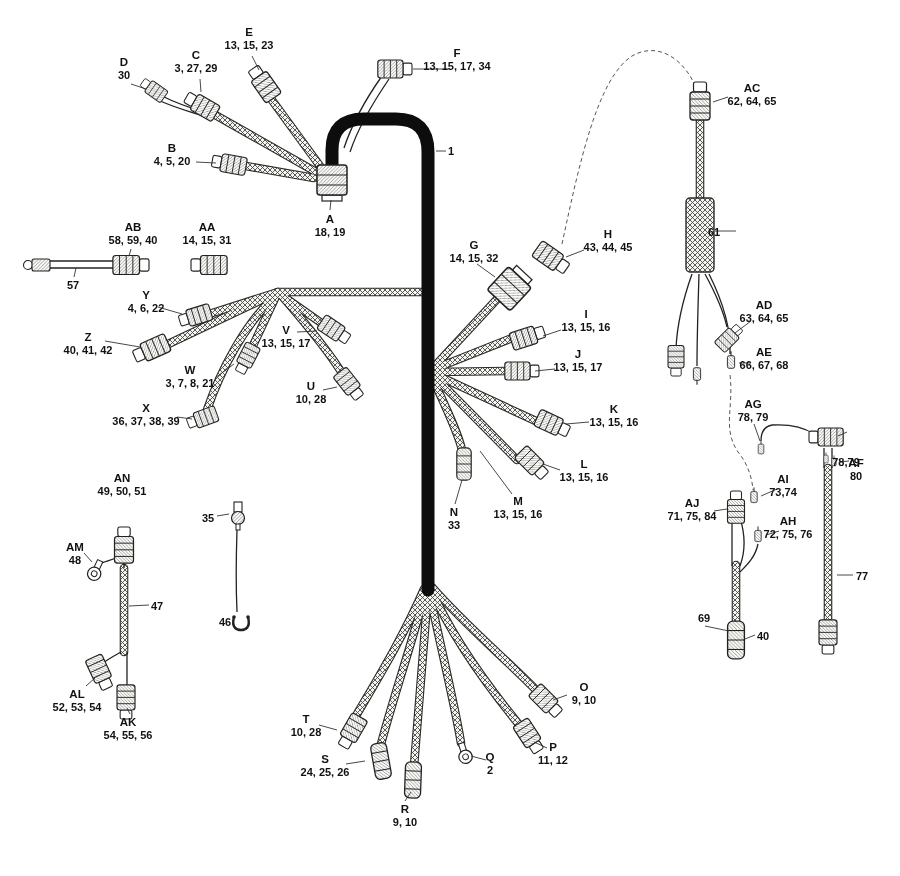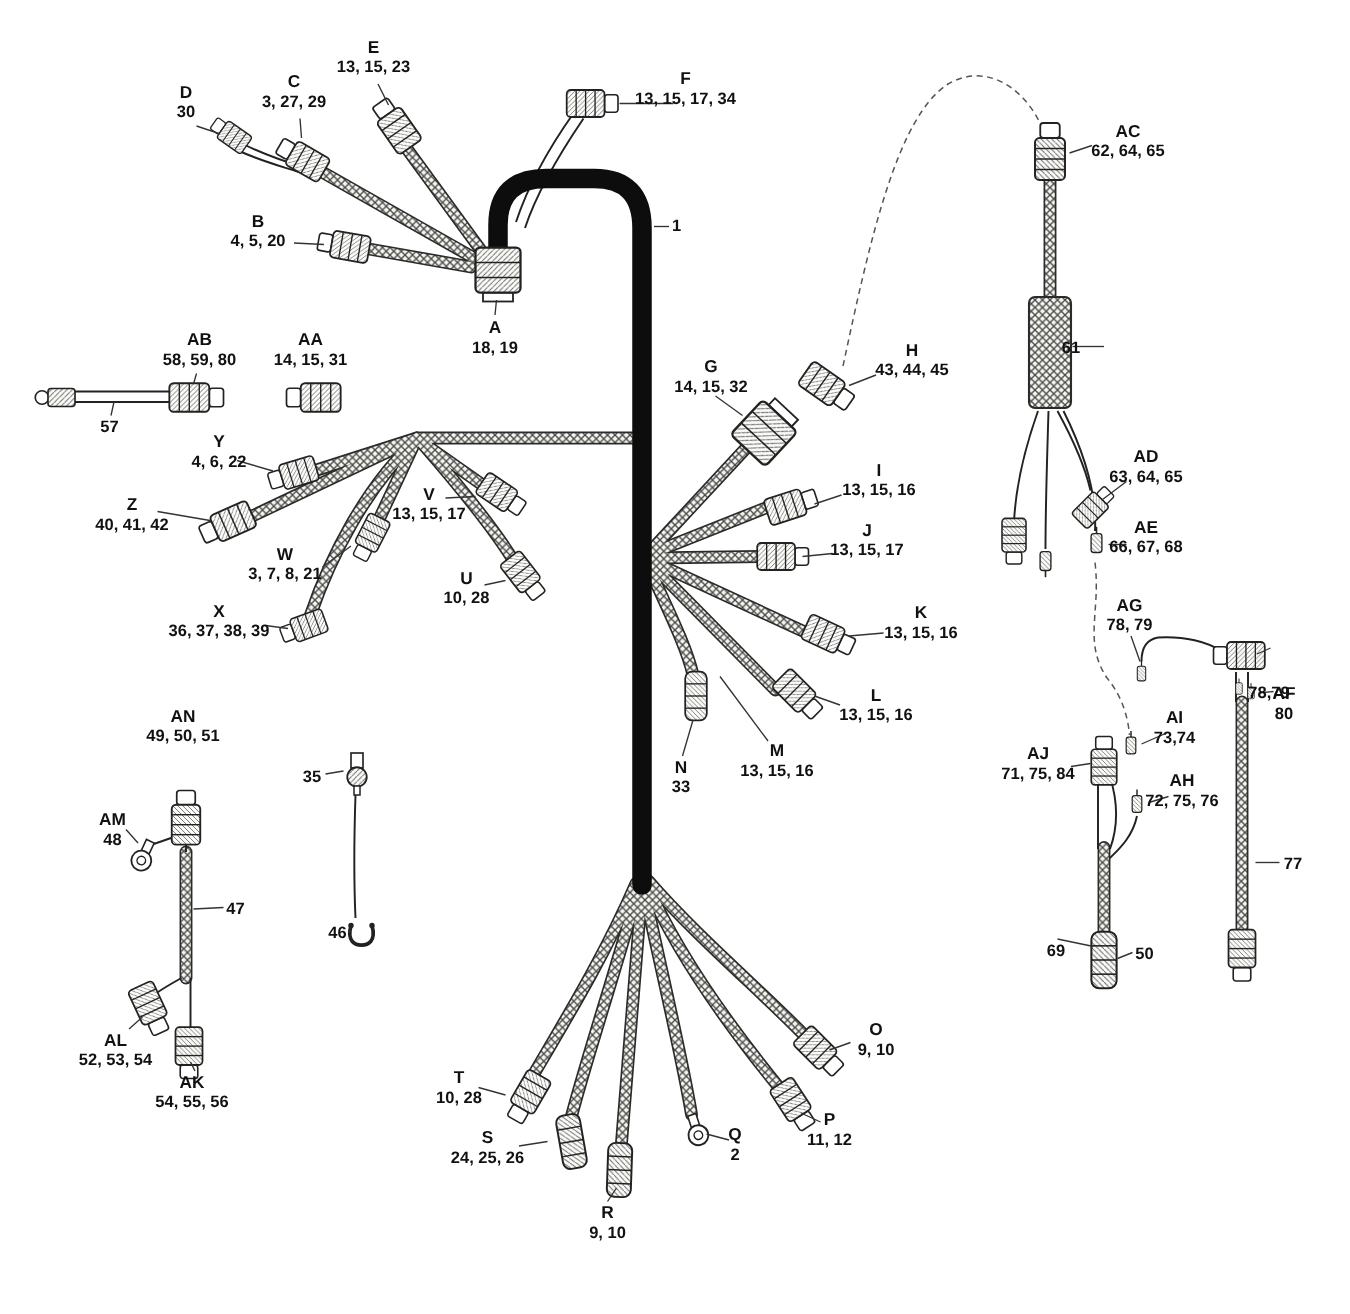--- a/index.html
+++ b/index.html
@@ -284,21 +284,21 @@
       </div>
       <div class="callout" style="left: 330px; top: 213px; color: rgb(17, 17, 17);">
         <div class="callout-letter">A</div>
         <div class="callout-parts">18, 19</div>
       </div>
       <div class="callout" style="left: 451px; top: 145px; color: rgb(17, 17, 17);">
         <div class="callout-parts">1</div>
       </div>
       <div class="callout" style="left: 133px; top: 221px; color: rgb(17, 17, 17);">
         <div class="callout-letter">AB</div>
-        <div class="callout-parts">58, 59, 80</div>
+        <div class="callout-parts">58, 59, 40</div>
       </div>
       <div class="callout" style="left: 73px; top: 279px; color: rgb(17, 17, 17);">
         <div class="callout-parts">57</div>
       </div>
       <div class="callout" style="left: 207px; top: 221px; color: rgb(17, 17, 17);">
         <div class="callout-letter">AA</div>
         <div class="callout-parts">14, 15, 31</div>
       </div>
       <div class="callout" style="left: 146px; top: 289px; color: rgb(17, 17, 17);">
         <div class="callout-letter">Y</div>
@@ -396,25 +396,25 @@
         <div class="callout-letter">AJ</div>
         <div class="callout-parts">71, 75, 84</div>
       </div>
       <div class="callout" style="left: 788px; top: 515px; color: rgb(17, 17, 17);">
         <div class="callout-letter">AH</div>
         <div class="callout-parts">72, 75, 76</div>
       </div>
       <div class="callout" style="left: 862px; top: 570px; color: rgb(17, 17, 17);">
         <div class="callout-parts">77</div>
       </div>
-      <div class="callout" style="left: 694px; top: 628px; color: rgb(17, 17, 17); padding-left: 20px;">
+      <div class="callout" style="left: 694px; top: 612px; color: rgb(17, 17, 17); padding-left: 20px;">
         <div class="callout-parts">69</div>
       </div>
       <div class="callout" style="left: 763px; top: 630px; color: rgb(17, 17, 17);">
-        <div class="callout-parts">50</div>
+        <div class="callout-parts">40</div>
       </div>
       <div class="callout" style="left: 122px; top: 472px; color: rgb(17, 17, 17);">
         <div class="callout-letter">AN</div>
         <div class="callout-parts">49, 50, 51</div>
       </div>
       <div class="callout" style="left: 75px; top: 541px; color: rgb(17, 17, 17);">
         <div class="callout-letter">AM</div>
         <div class="callout-parts">48</div>
       </div>
       <div class="callout" style="left: 157px; top: 600px; color: rgb(17, 17, 17);">

